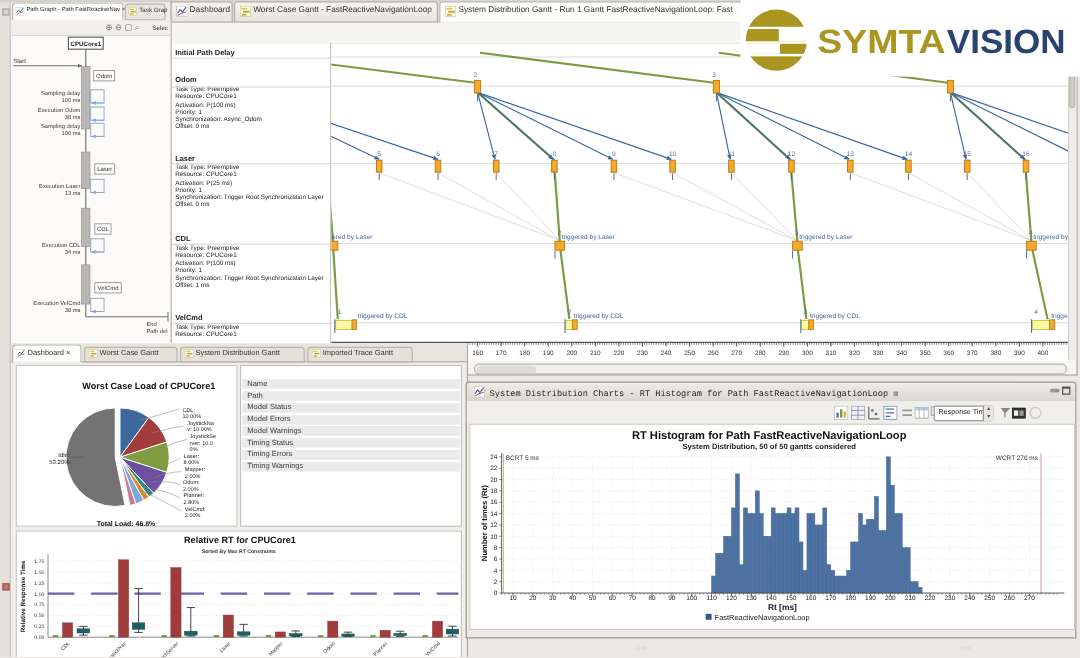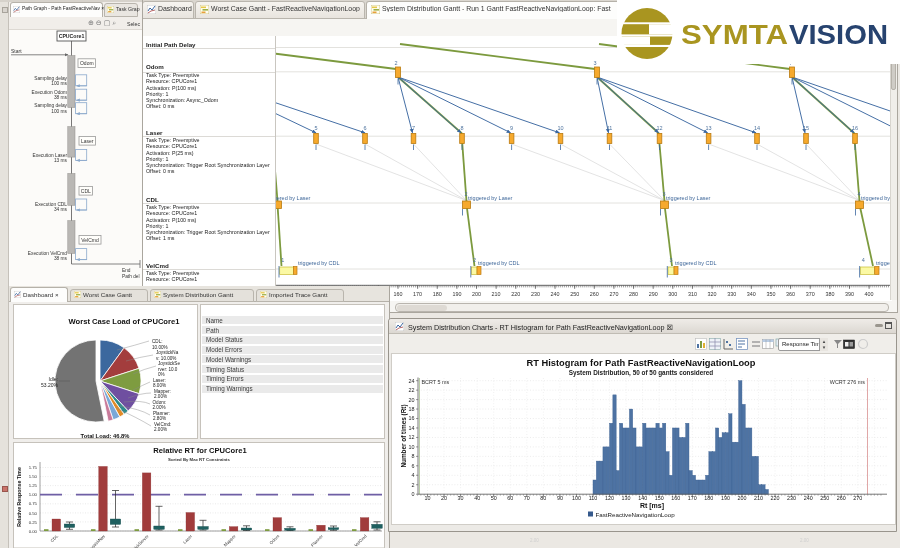--- a/index.html
+++ b/index.html
@@ -832,21 +832,21 @@
 </div>
 <div class="abs" style="left:388px;top:318px;width:509px;height:214px;background:#eceae6;border:1px solid #99958d;border-radius:3px 3px 0 0;">
 <div class="abs" style="left:0;top:0;width:507px;height:15px;background:linear-gradient(#efece8,#dcd8d2);border-bottom:1px solid #c0bcb4;border-radius:3px 3px 0 0;"></div>
 <div class="abs" style="left:6px;top:2.5px;width:10px;height:10px;">
       <svg width="9" height="9" viewBox="0 0 9 9">
         <rect x="0" y="0" width="9" height="9" fill="#fff" stroke="#999" stroke-width="0.5"></rect>
         <polyline points="1,6 3,3 5,5 8,1" fill="none" stroke="#3b67a0" stroke-width="1"></polyline>
         <polyline points="1,8 4,6 8,5" fill="none" stroke="#a33d3d" stroke-width="0.8"></polyline>
       </svg>
     </div>
-<div class="abs" style="left:19px;top:3.5px;font-size:7.2px;color:#222;white-space:nowrap;">System Distribution Charts - RT Histogram for Path FastReactiveNavigationLoop ☒</div>
+<div class="abs" style="left:19px;top:3.5px;font-size:7.2px;color:#222;white-space:nowrap;font-family:Liberation Mono, monospace;">System Distribution Charts - RT Histogram for Path FastReactiveNavigationLoop ☒</div>
 <div class="abs" style="left:486px;top:4.5px;width:8px;height:3.5px;background:#9a968e;border-radius:2px;"></div>
 <div class="abs" style="left:496px;top:3px;width:7px;height:7px;border:1.4px solid #555;border-top-width:2.4px;"></div>
 <div class="abs" style="left:0;top:15px;width:507px;height:19px;background:#f0eeea;"></div>
 <div class="abs" style="left:306px;top:19px;width:12px;height:12px;">
       <svg width="12" height="12">
         <rect x="0.5" y="0.5" width="11" height="11" fill="#fff" stroke="#bbb" stroke-width="0.6"></rect>
         <rect x="2" y="6" width="2" height="4" fill="#4e73a3"></rect>
         <rect x="5" y="3" width="2" height="7" fill="#7d9b3f"></rect>
         <rect x="8" y="5" width="2" height="5" fill="#e0b030"></rect>
       </svg>

